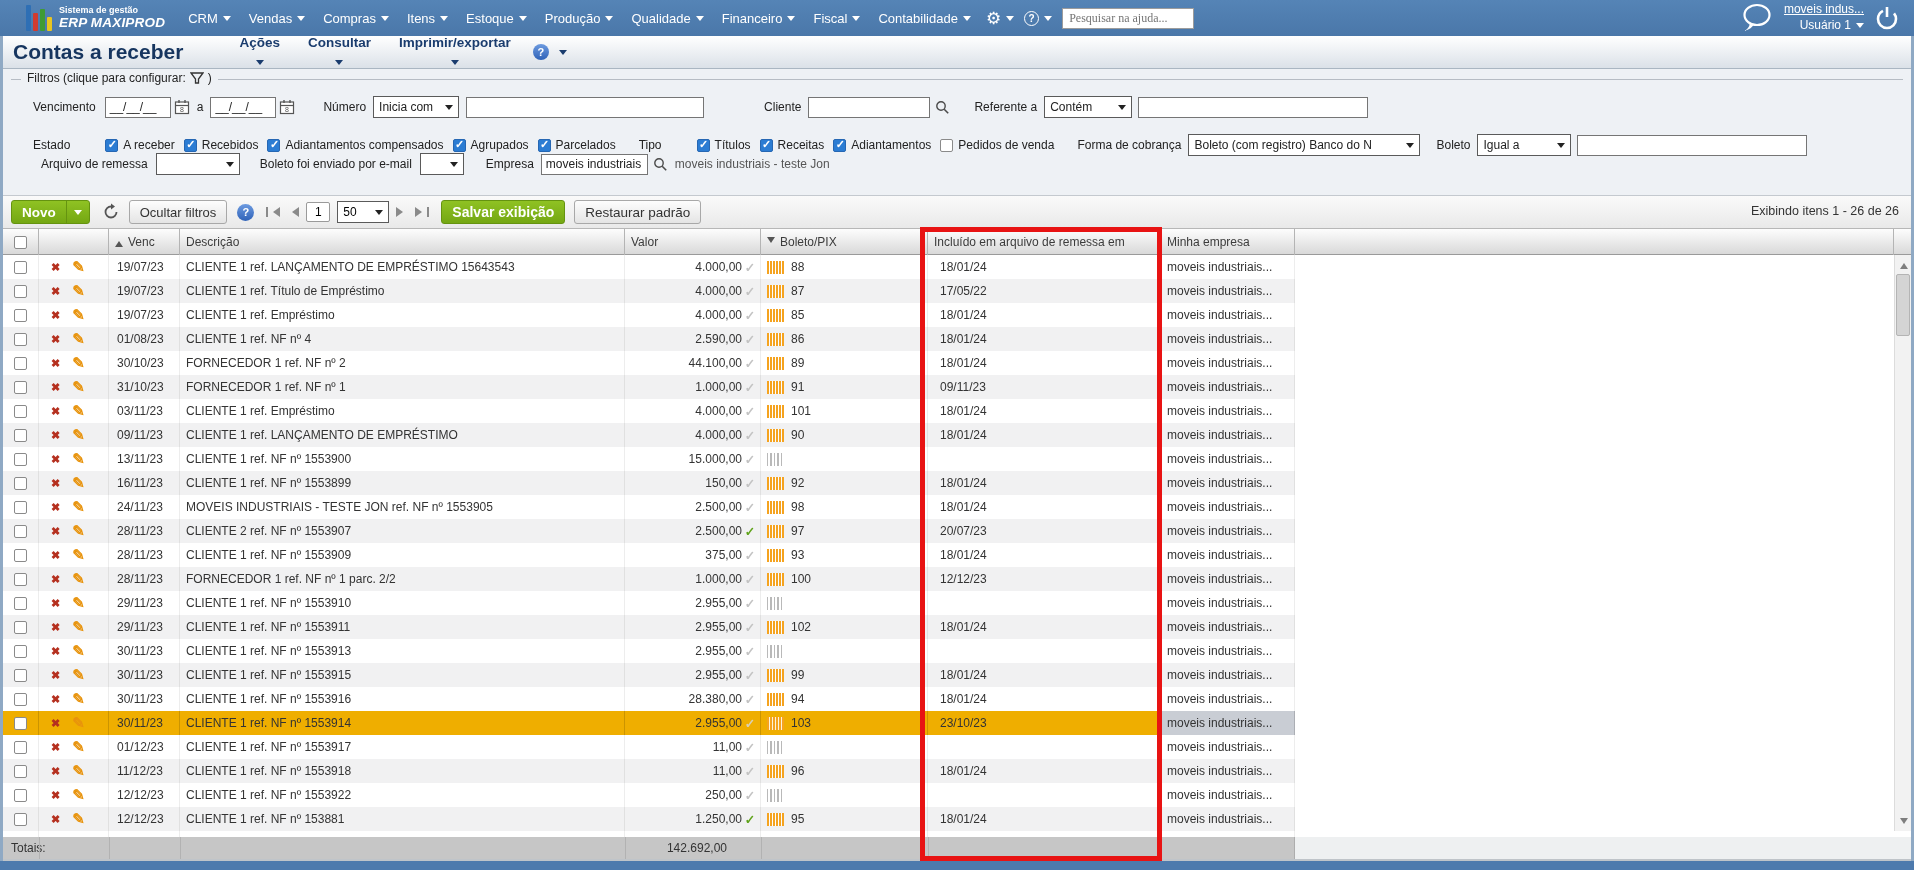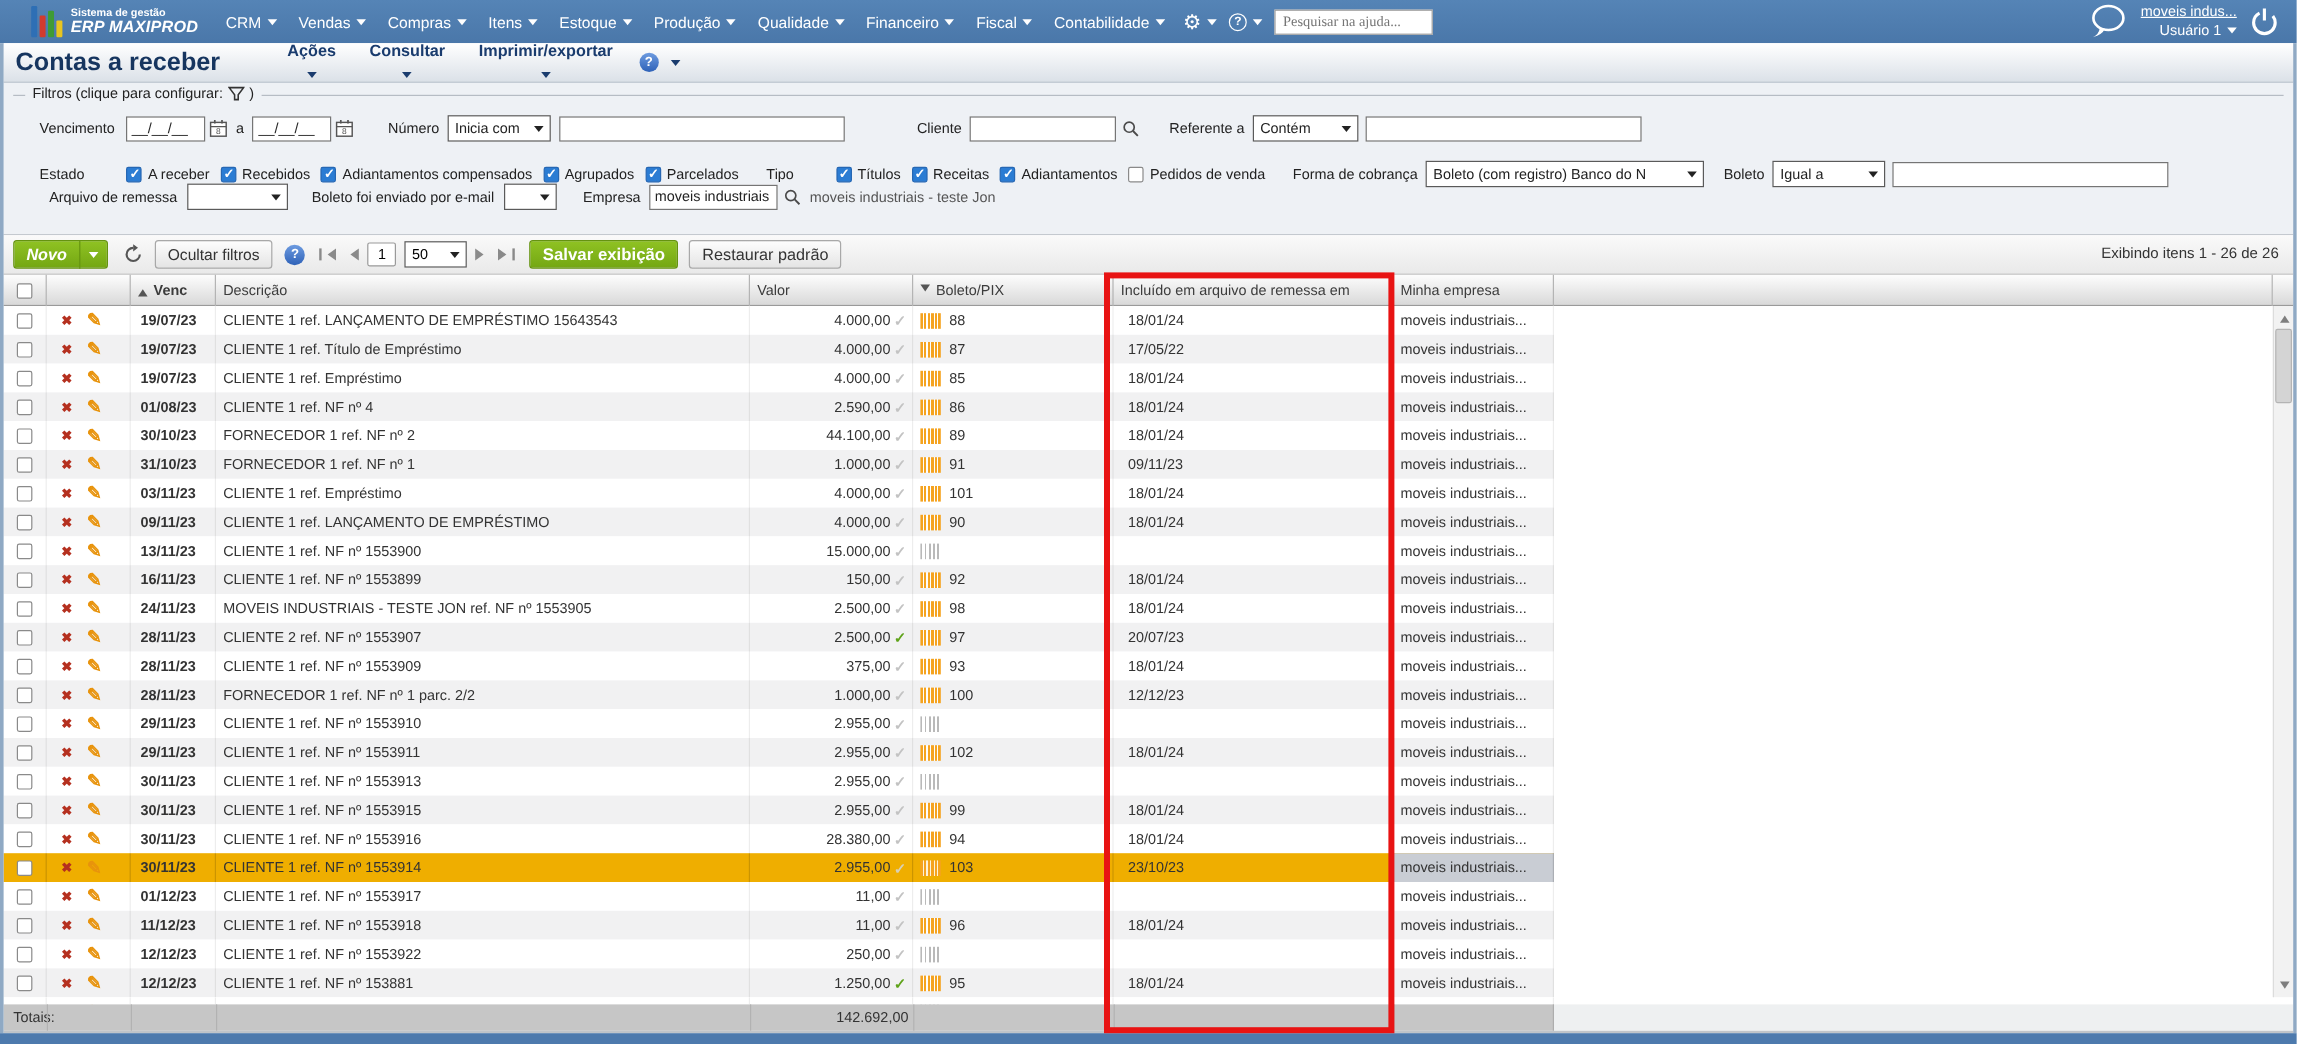--- a/index.html
+++ b/index.html
@@ -52,39 +52,39 @@
   .cbitem { display:flex; align-items:center; gap:5px; margin-right:9px; cursor:pointer; }
   .cb { width:13px; height:13px; border:1px solid #8a8a8a; border-radius:2px; background:#fff; position:relative; display:inline-block; flex:none; }
   .cb.checked { background:#2b7cd3; border-color:#2667b3; }
   .cb.checked::after { content:"✓"; position:absolute; left:1.5px; top:-1.5px; color:#fff; font-size:11px; font-weight:bold; }
   .hint { color:#555; }
 
   
   .toolbar { position:absolute; left:3px; top:196px; width:1908px; height:33px; background:linear-gradient(#fafafa,#e9e9e9); border-bottom:1px solid #b7b7b7; display:flex; align-items:center; font-size:13px; }
   .btn-green { background:linear-gradient(#8fc223,#74a713); border:1px solid #659310; border-radius:3px; color:#fff; font-weight:bold; font-size:13.5px; height:24px; display:inline-flex; align-items:center; padding:0 10px; cursor:pointer; }
   .btn-novo { margin-left:8px; padding:0; }
-  .btn-novo .lbl { padding:0 10px;font-style:italic; }
+  .btn-novo .lbl { padding:0 10px; }
   .btn-novo .divid { width:1px; height:24px; background:#659310; }
   .btn-novo .arr-w { margin:4px 7px 0 7px; }
   .btn-plain { background:linear-gradient(#fdfdfd,#e4e4e4); border:1px solid #a8a8a8; border-radius:3px; color:#333; font-size:13px; height:24px; display:inline-flex; align-items:center; padding:0 10px; cursor:pointer; }
   .tbr-refresh { margin-left:12px; cursor:pointer; color:#555; }
   .tbr-help { width:17px; height:17px; border-radius:50%; background:linear-gradient(#6d9be0,#2f62b8); color:#fff; font-size:11px; font-weight:bold; display:flex; align-items:center; justify-content:center; margin-left:10px; cursor:pointer; }
   .pager { display:flex; align-items:center; gap:7px; margin-left:12px; }
   .pg-btn { display:flex; align-items:center; cursor:pointer; }
   .tri-l { width:0; height:0; border:5px solid transparent; border-right:7px solid #8a8a8a; }
   .tri-r { width:0; height:0; border:5px solid transparent; border-left:7px solid #8a8a8a; }
   .pg-bar { width:2px; height:10px; background:#8a8a8a; }
   .pg-input { width:24px; height:20px; border:1px solid #9a9a9a; border-radius:2px; text-align:center; font-size:12px; background:#fff; font-family:"Liberation Sans",sans-serif; }
   .pg-size { width:52px; height:22px; }
   .items-info { position:absolute; right:12px; top:8px; font-size:12.5px; color:#333; }
 
   
   .thead { position:absolute; left:3px; top:229px; width:1908px; height:26px; background:linear-gradient(#fdfdfd,#d9d9d9); border-bottom:1px solid #9a9a9a; display:flex; font-size:12px; color:#3c3c3c; }
   .th { display:flex; align-items:center; border-right:1px solid #b4b4b4; height:26px; padding-left:6px; cursor:pointer; }
-  .c1{width:36px;} .c2{width:70px;} .c3{width:71px;font-weight:bold;} .c4{width:445px;} .c5{width:136px;} .c6{width:167px;} .c7{width:233px;} .c8{width:134px;}
+  .c1{width:36px;} .c2{width:70px;} .c3{width:71px;} .c4{width:445px;} .c5{width:136px;} .c6{width:167px;} .c7{width:233px;} .c8{width:134px;}
   .c9{flex:1;} .c10{width:17px; border-right:none;}
   .th.c1 { justify-content:center; padding-left:0; }
   .tri-up { width:0; height:0; border:4px solid transparent; border-bottom:6px solid #555; margin-right:5px; }
   .tri-dn { width:0; height:0; border:4px solid transparent; border-top:6px solid #555; margin-right:5px; }
 
   .tbody { position:absolute; left:3px; top:255px; width:1292px; }
   .trow { display:flex; height:24px; width:1292px; align-items:center; font-size:12px; color:#333; cursor:pointer; }
   .tbody .trow:nth-of-type(odd) { background:#fff; }
   .tbody .trow:nth-of-type(even) { background:#f1f1f2; }
   .cell { height:24px; display:flex; align-items:center; border-right:1px solid rgba(0,0,0,0.07); padding-left:6px; overflow:hidden; white-space:nowrap; }
@@ -104,21 +104,21 @@
   .trow.selected .cell { border-right-color:rgba(0,0,0,0.15); }
   .trow.selected .cell.c8 { background:#c9cdd4; }
   .trow.selected .okc { color:#d7d0b8; }
 
   .row-sliver { position:absolute; left:3px; top:831px; width:1292px; height:6px; overflow:hidden; background:#fff; }
   .row-sliver .trow { background:#fff; }
 
   .totals { position:absolute; left:3px; top:837px; height:22px; display:flex; font-size:12px; color:#333; }
   .totals-main { width:1292px; height:22px; background:#c6c6c6; position:relative; border-right:1px solid #adadad; }
   .totals-label { position:absolute; left:8px; top:4px; }
-  .totals-valor { position:absolute; left:622px; width:132px; top:4px; text-align:right; }
+  .totals-valor { position:absolute; left:592px; width:132px; top:4px; text-align:right; }
   .tot-div { position:absolute; top:0; height:22px; width:1px; background:#b2b2b2; }
   .totals-rest { width:616px; height:22px; background:#eef0f1; }
   .grayline { position:absolute; left:3px; top:859px; width:1908px; height:2px; background:#bfc4c9; }
 
   
   .vscroll { position:absolute; left:1894px; top:255px; width:17px; height:576px; background:#f2f2f2; border-left:1px solid #dcdcdc; }
   .sc-btn { width:17px; height:17px; display:flex; align-items:center; justify-content:center; cursor:pointer; }
   .sc-up { position:absolute; top:0; }
   .sc-dn { position:absolute; bottom:0; }
   .sc-tri-u { width:0; height:0; border:4px solid transparent; border-bottom:6px solid #7e7e7e; }

